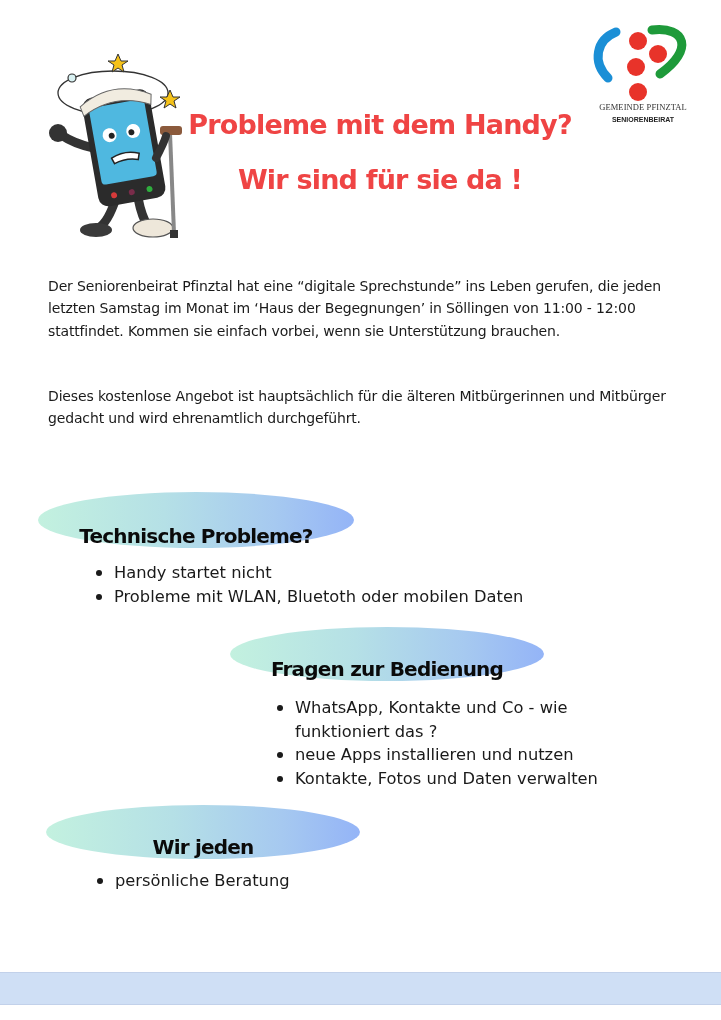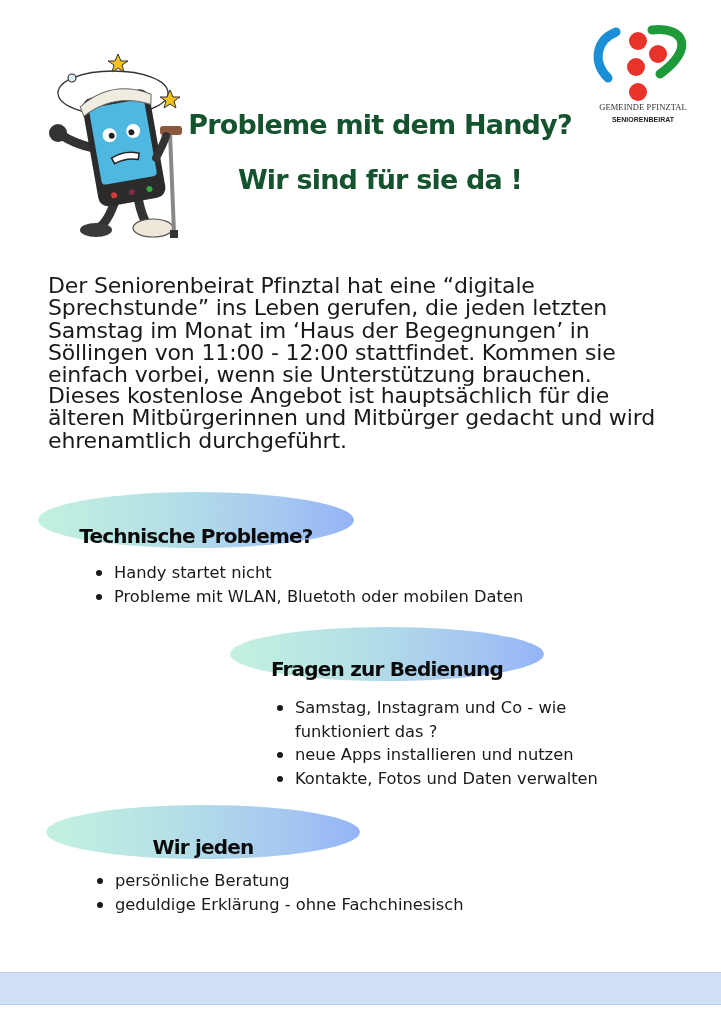--- a/index.html
+++ b/index.html
@@ -3,24 +3,24 @@
 <meta charset="utf-8">
 <style>
   html, body { margin:0; padding:0; }
   body { width:721px; height:1020px; background:#ffffff; position:relative; overflow:hidden;
          font-family:"DejaVu Sans", sans-serif; color:#111; }
   .abs { position:absolute; }
   .logo { left:590px; top:20px; width:110px; height:110px; }
   .logo-text1 { left:588px; top:102px; width:110px; text-align:center; font-family:Liberation Serif, serif; font-size:8.5px; color:#333; letter-spacing:0.1px; }
   .logo-text2 { left:588px; top:116px; width:110px; text-align:center; font-family:"Liberation Sans", sans-serif; font-size:7px; font-weight:bold; color:#222; }
   .mascot { left:38px; top:48px; width:160px; height:195px; }
-  .title { left:180px; width:400px; text-align:center; font-family:"DejaVu Sans", sans-serif; font-weight:bold; font-size:27px; letter-spacing:-0.8px; color:#14532d; }
+  .title { left:180px; width:400px; text-align:center; font-family:"DejaVu Sans", sans-serif; font-weight:bold; font-size:27px; letter-spacing:-0.8px; color:#ef4444; }
   .title1 { top:109px; }
   .title2 { top:164px; }
-  .para { left:48px; width:620px; font-size:22px; line-height:22.3px; color:#1a1a1a; letter-spacing:-0.15px; }
+  .para { left:48px; width:620px; font-size:14px; line-height:22.3px; color:#1a1a1a; letter-spacing:-0.15px; }
   .p1 { top:275px; }
   .p2 { top:385px; }
   .pill { border-radius:50%; background:linear-gradient(90deg,#c3f1df 0%,#b5e0e6 40%,#a6c9f0 75%,#94b4f7 100%);
           display:flex; align-items:flex-end; justify-content:center; }
   .pill span { font-family:"DejaVu Sans", sans-serif; font-weight:bold; font-size:20px; letter-spacing:-0.8px; color:#0a0a0a; }
   .pill1 { left:38px; top:492px; width:316px; height:56px; }
   .pill2 { left:230px; top:627px; width:314px; height:54px; }
   .pill3 { left:46px; top:805px; width:314px; height:54px; }
   ul.bl { list-style:none; margin:8px; padding:0; font-size:16.3px; line-height:23.5px; color:#1a1a1a; }
   ul.bl li { position:relative; padding-left:20px; }
@@ -94,26 +94,25 @@
 </div>
 <ul class="abs bl list1">
   <li>Handy startet nicht</li>
   <li>Probleme mit WLAN, Bluetoth oder mobilen Daten</li>
 </ul>
 
 <div class="abs pill pill2">
   <span>Fragen zur Bedienung</span>
 </div>
 <ul class="abs bl list2">
-  <li>Samstag, Instagram und Co - wie funktioniert das ?</li>
+  <li>WhatsApp, Kontakte und Co - wie funktioniert das ?</li>
   <li>neue Apps installieren und nutzen</li>
   <li>Kontakte, Fotos und Daten verwalten</li>
 </ul>
 
 <div class="abs pill pill3">
   <span>Wir jeden</span>
 </div>
 <ul class="abs bl list3">
   <li>persönliche Beratung</li>
-  <li>geduldige Erklärung - ohne Fachchinesisch</li>
 </ul>
 
 <div class="abs footer-band"></div>
 
 </body></html>

